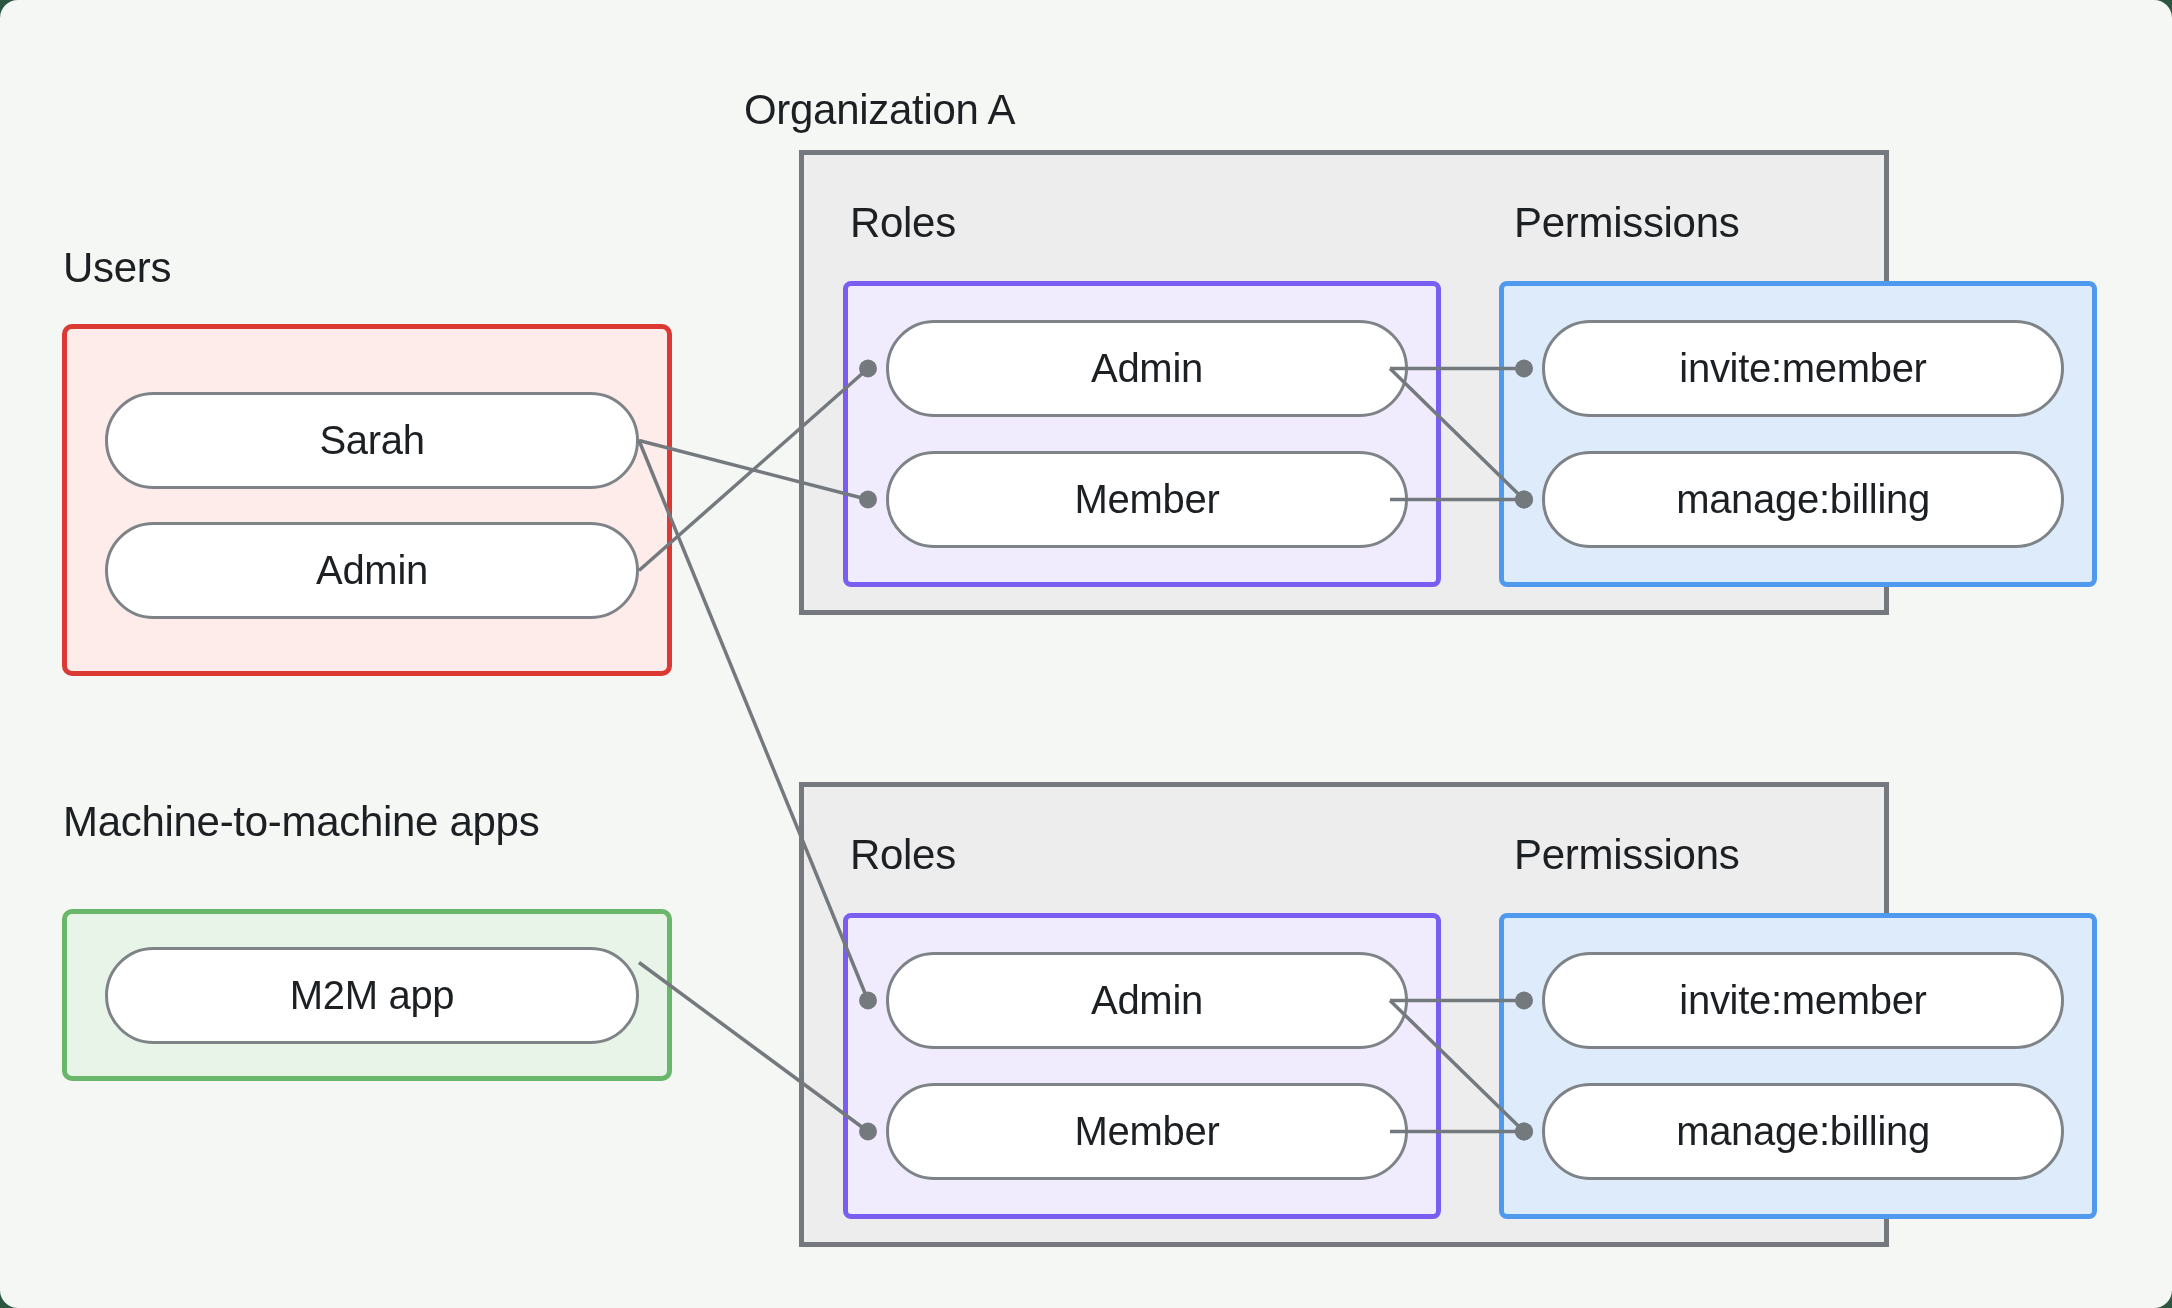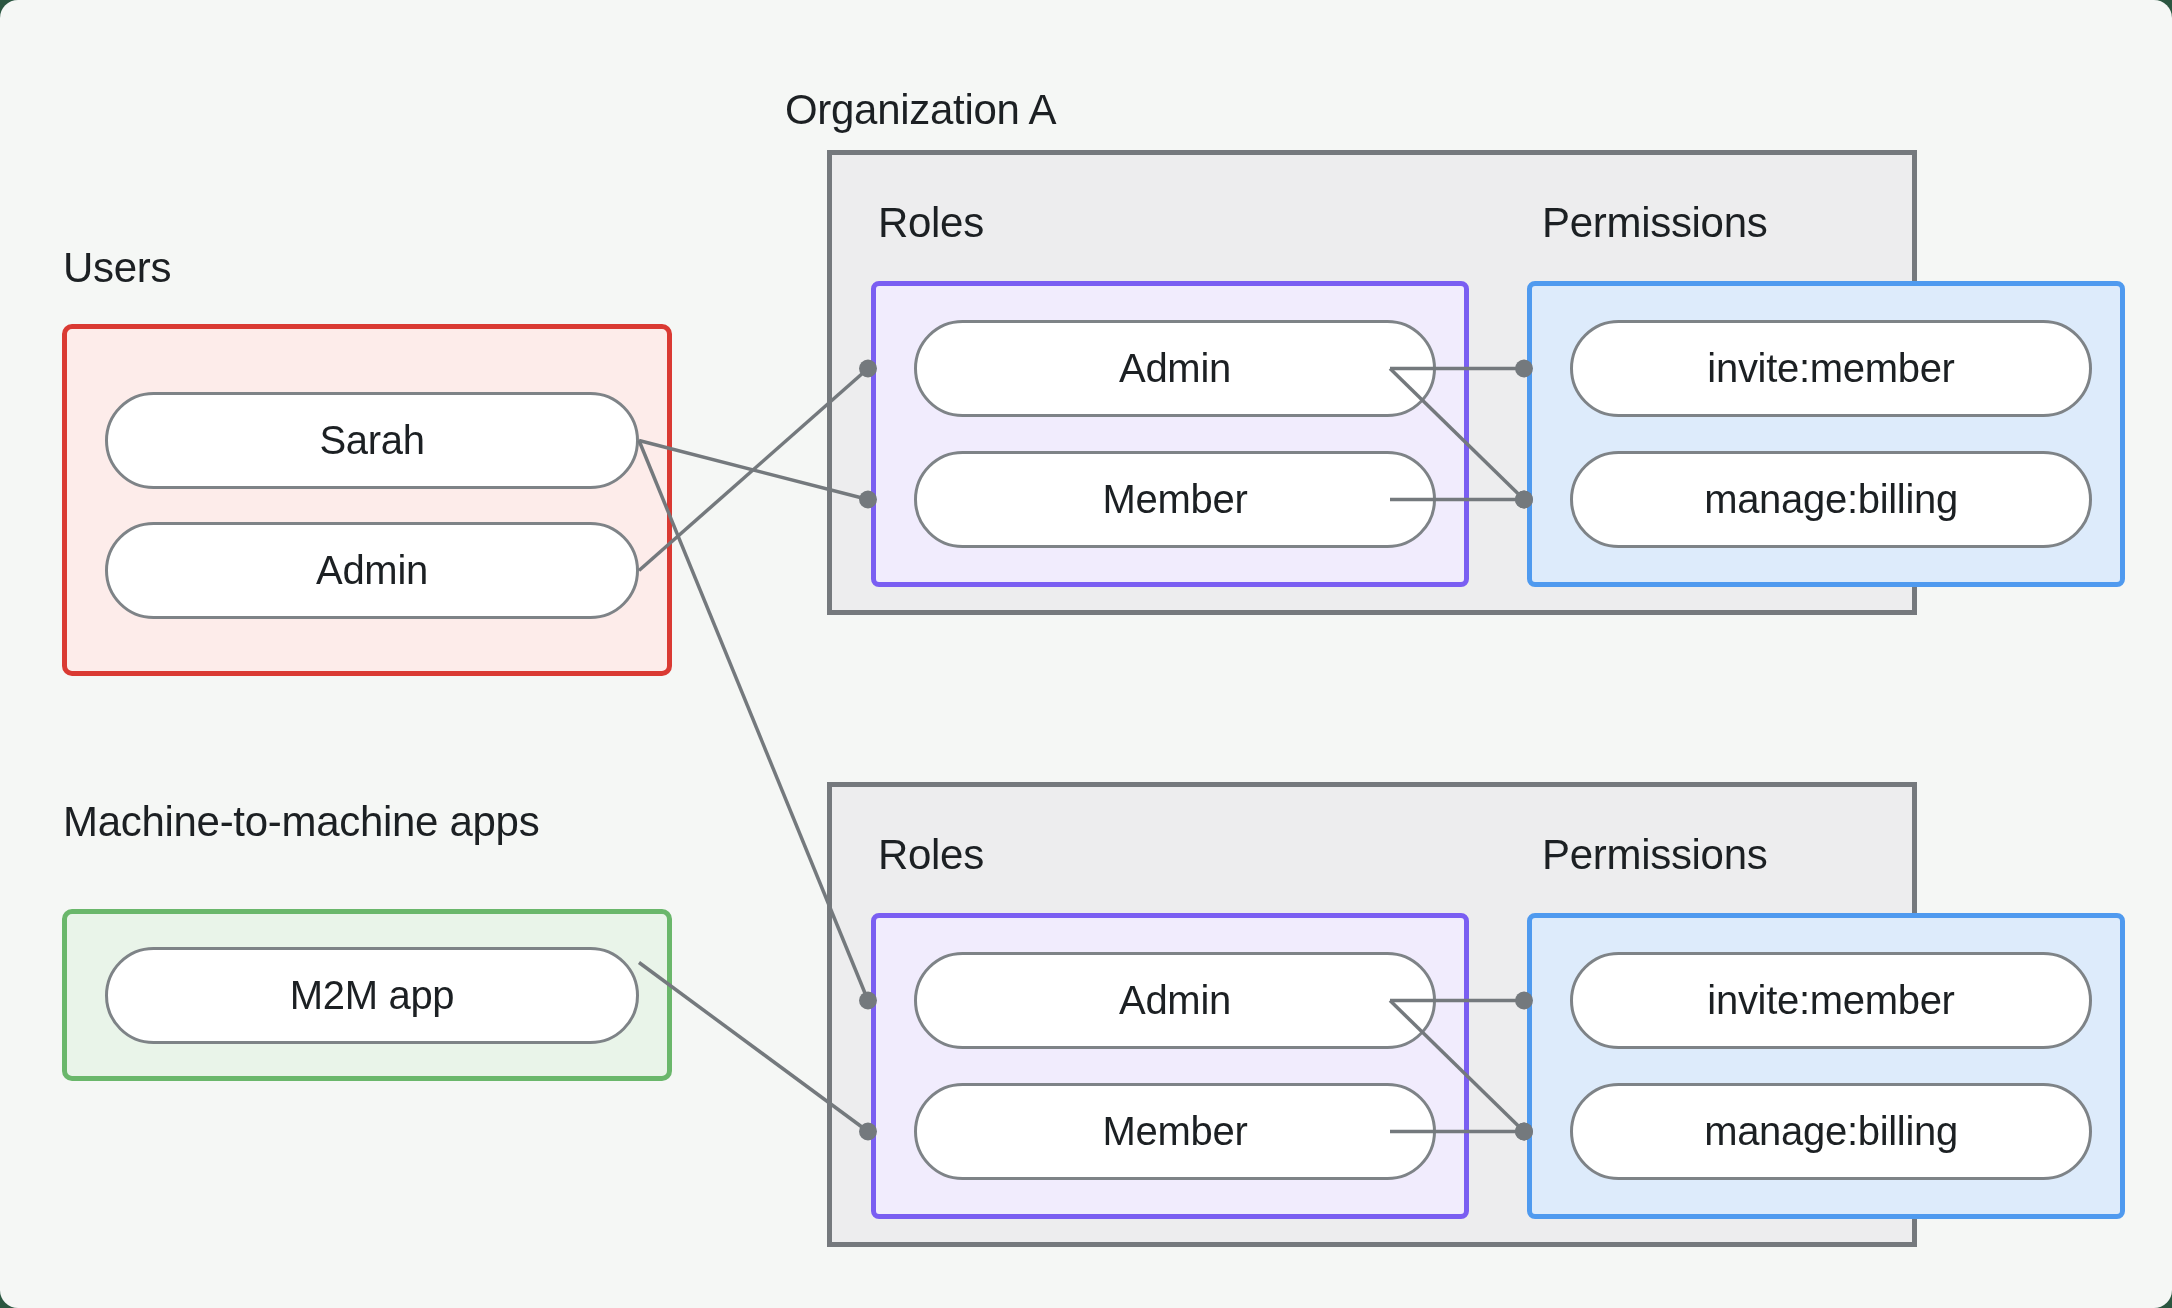--- a/index.html
+++ b/index.html
@@ -25,21 +25,21 @@
     background:var(--users-box-bg,#fdecea);
     border:5px solid var(--users-box-border,#da3a33);
   }
   .m2m-box{
     left:62px;top:876px;width:610px;height:172px;
     background:var(--m2m-box-bg,#e9f4e9);
     border:5px solid var(--m2m-box-border,#6ab76b);
     margin-top:33px;
   }
   .org-box{
-    position:absolute;left:827px;width:1090px;height:465px;
+    position:absolute;left:799px;width:1090px;height:465px;
     background:var(--org-box-bg,#ededee);
     border:5px solid var(--org-box-border,#75797d);
     border-radius:0;box-sizing:border-box;
   }
   .sub-box{position:absolute;top:126px;width:598px;height:306px;border-radius:8px;box-sizing:border-box;}
   .roles-box{
     left:39px;
     background:var(--roles-box-bg,#f1ecfd);
     border:5px solid var(--roles-box-border,#7a5ef2);
   }
@@ -77,21 +77,21 @@
     </div>
   </div>
 
   <div class="section-label" style="left:63px;top:798px">Machine-to-machine apps</div>
   <div class="group-box m2m-box">
     <div class="pill" style="top:33px">
       <span>M2M app</span>
     </div>
   </div>
 
-  <div class="org-label" style="left:785px;top:86px">Organization A</div>
+  <div class="org-label" style="left:744px;top:86px">Organization A</div>
   <div class="org-box" style="top:150px">
     <div class="inner-label" style="left:46px;top:44px">Roles</div>
     <div class="inner-label" style="left:710px;top:44px">Permissions</div>
     <div class="sub-box roles-box">
       <div class="pill" style="top:34px">
         <span>Admin</span>
       </div>
       <div class="pill" style="top:165px">
         <span>Member</span>
       </div>

